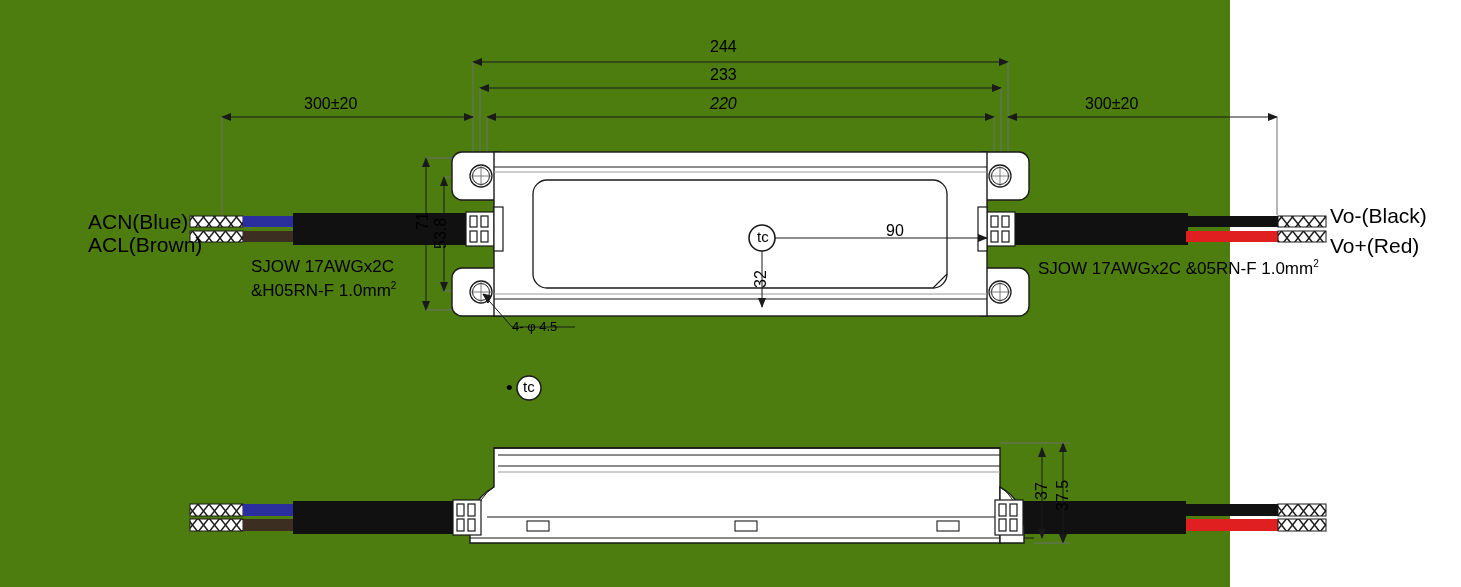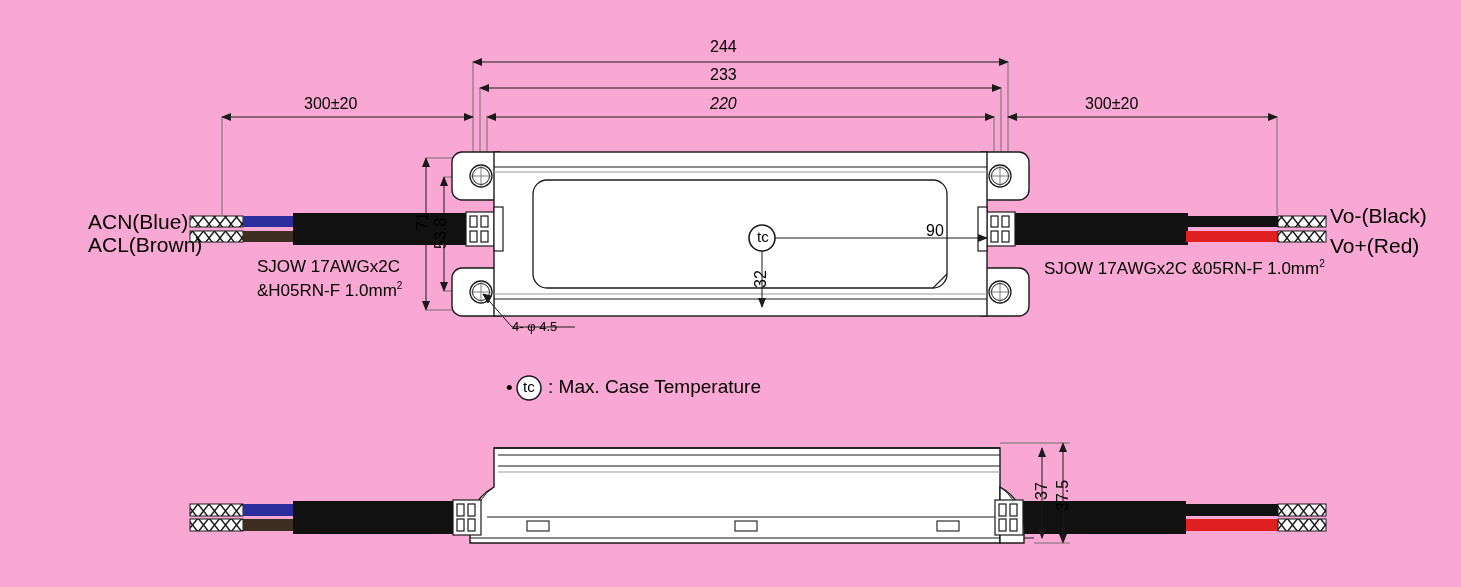--- a/index.html
+++ b/index.html
@@ -1,21 +1,21 @@
 <!DOCTYPE html>
 <html><head>
 <meta charset="utf-8">
 <style>
   html,body{margin:0;padding:0;background:#ffffff;}
   body{width:1461px;height:587px;overflow:hidden;font-family:"Liberation Sans",sans-serif;}
-  #stage{position:relative;width:1461px;height:587px;background:#f9a8d4;}
+  #stage{position:relative;width:1230px;height:587px;background:#4d7c0f;}
   .lbl{position:absolute;color:#000;white-space:nowrap;line-height:1.12;}
   .dim{font-size:16px;}
   .wire-lbl{font-size:21px;}
-  .spec{font-size:17px;margin-left:6px;}
+  .spec{font-size:17px;}
   .legend{font-size:19px;}
   .rot{transform-origin:0 0;transform:rotate(-90deg);}
   .sup{font-size:10px;vertical-align:super;}
   svg{position:absolute;left:0;top:0;}
 </style>
 </head>
 <body>
 
 <div id="stage">
 
@@ -237,21 +237,21 @@
   <div class="lbl dim" style="left:710px;top:38px;">244</div>
   <div class="lbl dim" style="left:710px;top:66px;">233</div>
   <div class="lbl dim" style="left:710px;top:95px;font-style:italic;">220</div>
 
   <div class="lbl dim" style="left:304px;top:95px;">300±20</div>
   <div class="lbl dim" style="left:1085px;top:95px;">300±20</div>
 
   <div class="lbl dim rot" style="left:414px;top:230px;">71</div>
   <div class="lbl dim rot" style="left:432px;top:249px;">53.8</div>
 
-  <div class="lbl dim" style="left:926px;top:222px;">90</div>
+  <div class="lbl dim" style="left:886px;top:222px;">90</div>
   <div class="lbl dim rot" style="left:752px;top:288px;">32</div>
 
   <div class="lbl dim rot" style="left:1033px;top:500px;">37</div>
   <div class="lbl dim rot" style="left:1054px;top:511px;">37.5</div>
 
   <div class="lbl dim" style="left:512px;top:320px;font-size:13px;">4- φ 4.5</div>
 
   <div class="lbl wire-lbl" style="left:88px;top:210px;">ACN(Blue)</div>
   <div class="lbl wire-lbl" style="left:88px;top:233px;">ACL(Brown)</div>
 
@@ -260,15 +260,14 @@
 
   <div class="lbl spec" style="left:251px;top:257px;">SJOW 17AWGx2C</div>
   <div class="lbl spec" style="left:251px;top:280px;"><span>&amp;H05RN-F 1.0mm</span><span class="sup">2</span></div>
 
   <div class="lbl spec" style="left:1038px;top:258px;"><span>SJOW 17AWGx2C &amp;05RN-F 1.0mm</span><span class="sup">2</span></div>
 
   <div class="lbl" style="left:757px;top:229px;font-size:15px;">tc</div>
 
   <div class="lbl legend" style="left:506px;top:377px;">•</div>
   <div class="lbl" style="left:523px;top:379px;font-size:15px;">tc</div>
-  <div class="lbl legend" style="left:548px;top:376px;">: Max. Case Temperature</div>
 
 </div>
 
 </body></html>

